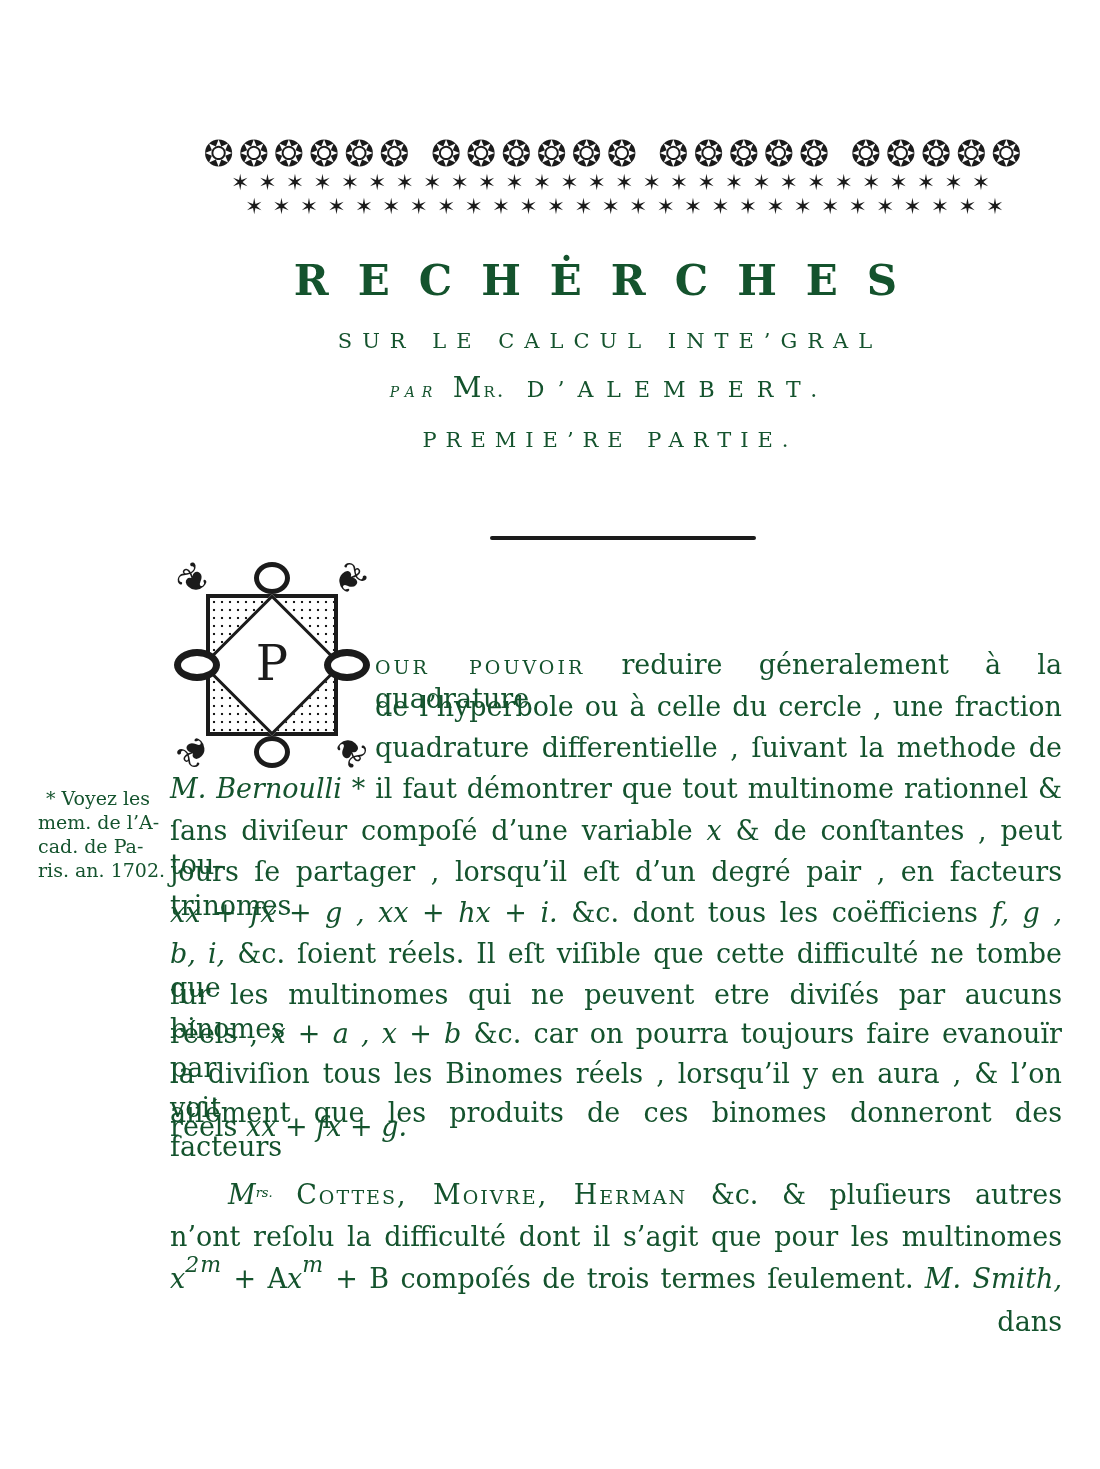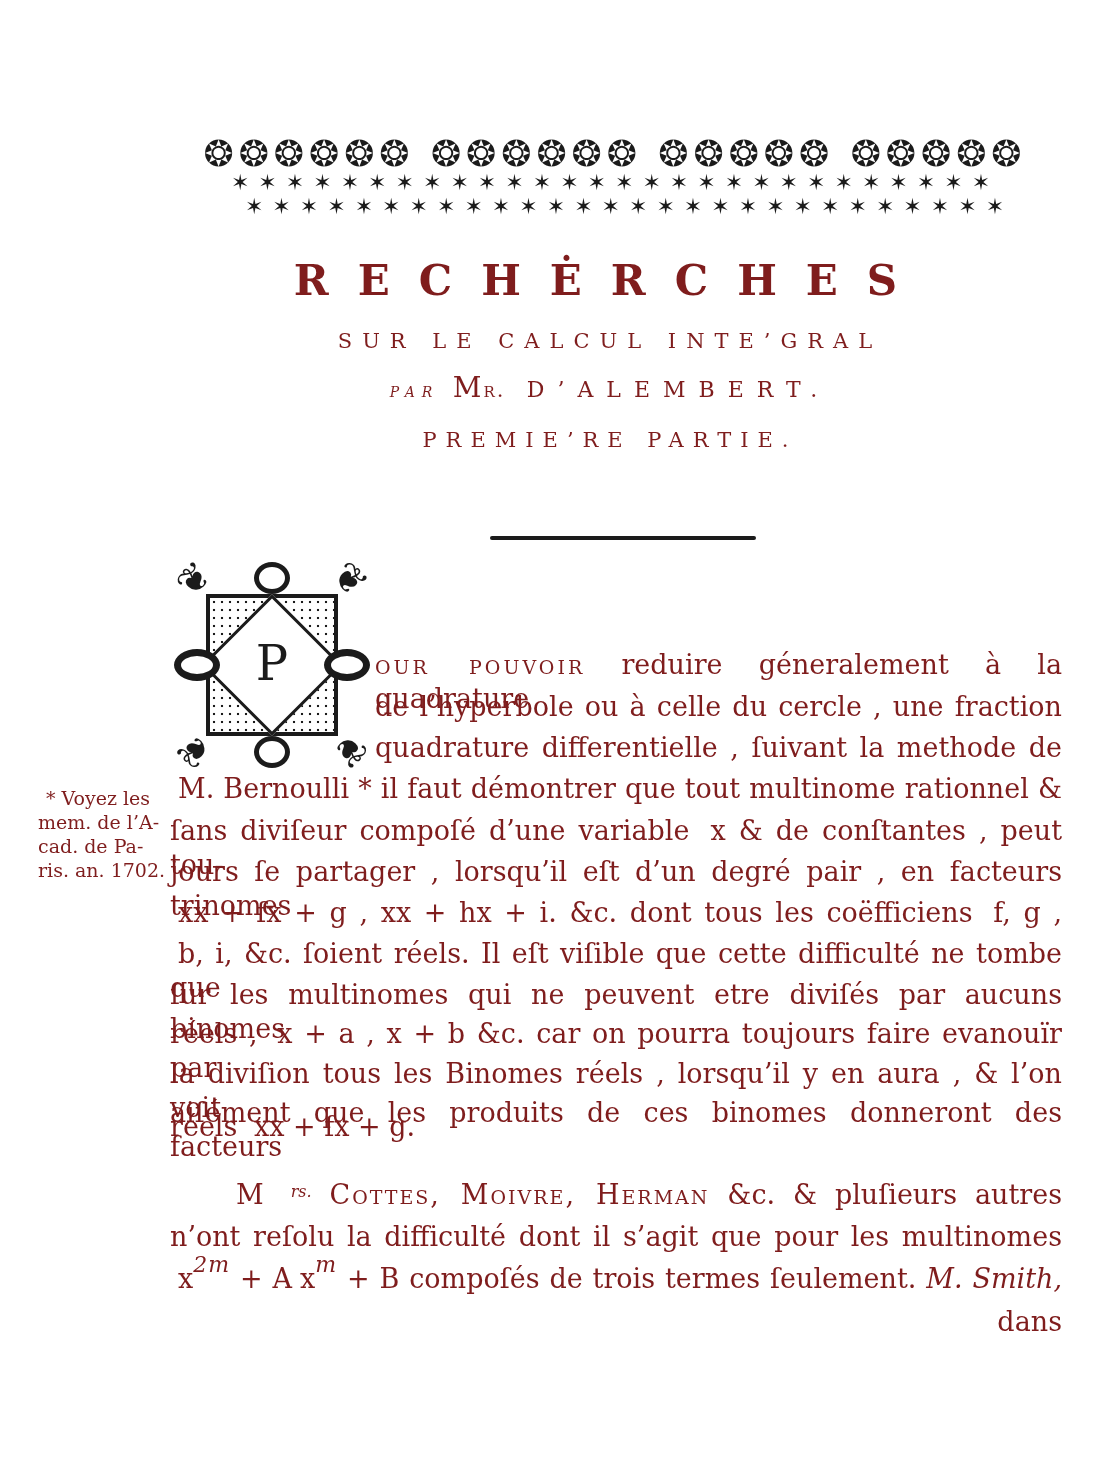--- a/index.html
+++ b/index.html
@@ -5,21 +5,21 @@
   html,body{margin:0;padding:0;background:#e8e8e8;}
   .page{
     position:relative;
     width:1100px;height:1469px;
     margin:0 auto;
     background:#ffffff;
     color:#1b1b1b;
     font-family:"DejaVu Serif","Liberation Serif",serif;
     overflow:hidden;
   }
-  .line{position:absolute;color:#7f1d1d;}
+  .line{position:absolute;color:#14532d;}
   .a-j{text-align:justify;text-align-last:justify;}
   .a-l{text-align:left;}
   .a-r{text-align:right;}
   .a-c{text-align:center;}
 
   
   .orn{position:absolute;left:165px;width:900px;text-align:center;
        font-family:"DejaVu Sans","Liberation Sans",sans-serif;white-space:nowrap;}
   .orn1{top:136px;font-size:36px;letter-spacing:5px;line-height:1;}
   .orn2{top:172px;font-size:22px;letter-spacing:9px;line-height:1;}
@@ -34,25 +34,25 @@
   .t-par-r{font-variant:small-caps;font-size:21px;letter-spacing:2px;margin-right:10px;}
   .t-par-name{font-size:22px;letter-spacing:13px;}
   .t-prem{top:428px;left:150px;width:920px;font-size:21px;letter-spacing:9px;}
   .t-sec{top:474px;left:150px;width:920px;font-size:22px;letter-spacing:4px;}
   .t-sec-d{font-size:30px;}
   .hrule{position:absolute;top:536px;left:490px;width:266px;height:4px;background:#1b1b1b;border-radius:2px;}
 
   
   .body-line{font-size:27px;line-height:34px;white-space:normal;}
   .s-rm{}
-  .s-it{margin-left:8px;}
+  .s-it{font-style:italic;}
   .s-sc{font-variant:small-caps;letter-spacing:3px;}
   .s-scn{font-variant:small-caps;letter-spacing:2px;}
   .s-sup{font-style:italic;font-size:22px;display:inline-block;transform:translateY(-16px);letter-spacing:1px;}
-  .s-msup{font-style:italic;font-size:16px;display:inline-block;transform:translateY(-7px);margin-left:27px;}
+  .s-msup{font-style:italic;font-size:13px;display:inline-block;transform:translateY(-7px);}
   .s-bi{font-style:italic;font-weight:normal;}
 
   
   .mnote{font-size:19px;line-height:24px;white-space:nowrap;font-weight:500;}
 
   
   .dropcap{position:absolute;left:182px;top:568px;width:180px;height:194px;}
   .dc-frame{position:absolute;left:24px;top:26px;right:24px;bottom:26px;
             border:4px solid #1b1b1b;background:#fff;
             background-image:radial-gradient(#1b1b1b 1.1px, transparent 1.6px);

